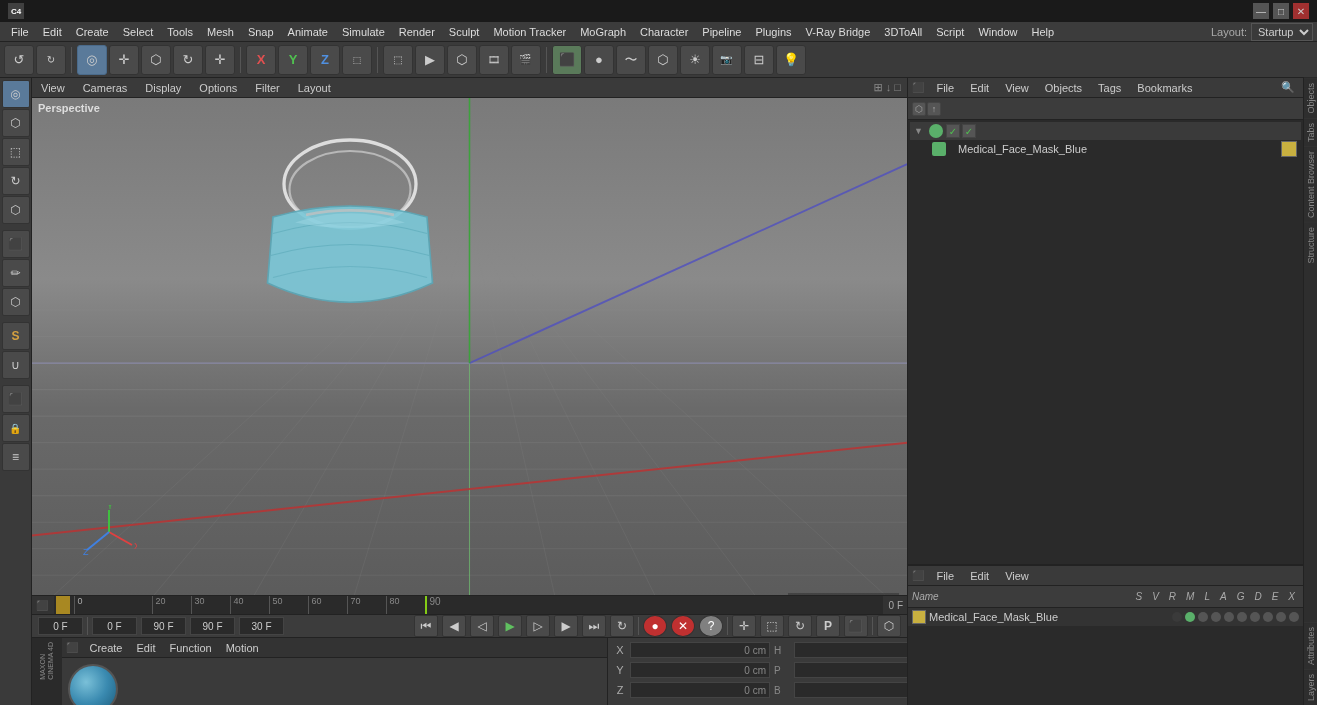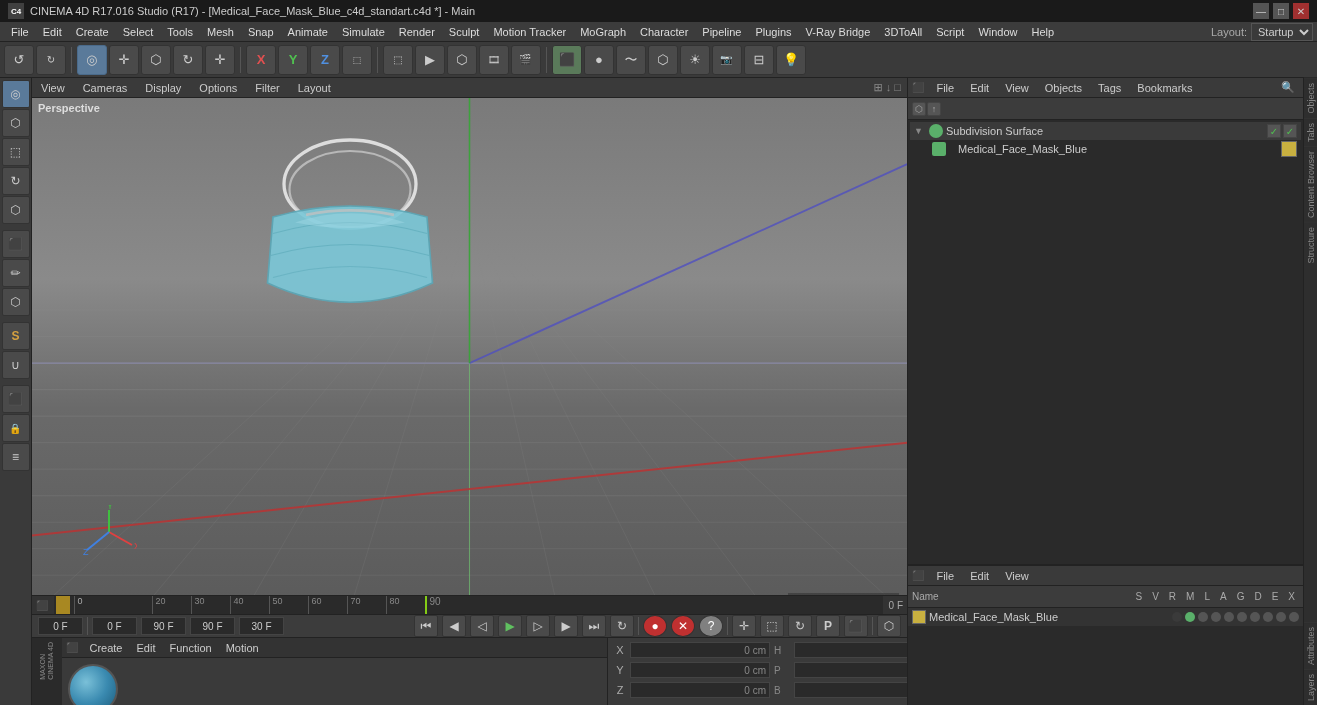--- a/index.html
+++ b/index.html
@@ -293,20 +293,21 @@
     }
 
     #mat-toolbar {
       height: 22px;
       background: #3c3c3c;
       display: flex;
       align-items: center;
       padding: 0 4px;
       gap: 2px;
       border-bottom: 1px solid #222;
+      font-style: italic;
     }
     .mat-col-header {
       font-size: 10px;
       color: #aaa;
       padding: 0 4px;
     }
 
     #mat-content {
       flex: 1;
       background: #2a2a2a;
@@ -449,21 +450,20 @@
       padding: 4px 1px;
       cursor: pointer;
       border-bottom: 1px solid #333;
     }
   </style>
 </head>
 <body>
 
 <div id="title-bar">
   <span style="width:16px;height:16px;background:#404040;margin-right:6px;display:inline-flex;align-items:center;justify-content:center;font-size:8px;color:white;font-weight:bold;">C4</span>
-  <span>CINEMA 4D R17.016 Studio (R17) - [Medical_Face_Mask_Blue_c4d_standart.c4d *] - Main</span>
   <div class="win-controls">
     <button class="win-btn">—</button>
     <button class="win-btn">□</button>
     <button class="win-btn" style="background:#a03030;">✕</button>
   </div>
 </div>
 
 <div id="menu-bar">
   <span class="menu-item">File</span>
   <span class="menu-item">Edit</span>
@@ -762,21 +762,20 @@
             <div class="obj-ctrl">⬡</div>
             <div class="obj-ctrl">↑</div>
           </div>
         </div>
 
         <div id="obj-content">
 
           <div class="obj-item" style="background:#3a3a3a;">
             <span style="color:#888;font-size:9px;width:12px;">▼</span>
             <div class="obj-item-icon green" style="background:#5ab06a;border-radius:50%;"></div>
-            <span class="obj-item-label">Subdivision Surface</span>
             <div class="obj-item-controls">
               <div style="width:14px;height:14px;background:#555;border:1px solid #444;display:flex;align-items:center;justify-content:center;cursor:pointer;">
                 <span style="color:#50c050;font-size:10px;">✓</span>
               </div>
               <div style="width:14px;height:14px;background:#555;border:1px solid #444;display:flex;align-items:center;justify-content:center;cursor:pointer;">
                 <span style="color:#50c050;font-size:10px;">✓</span>
               </div>
             </div>
           </div>
 

